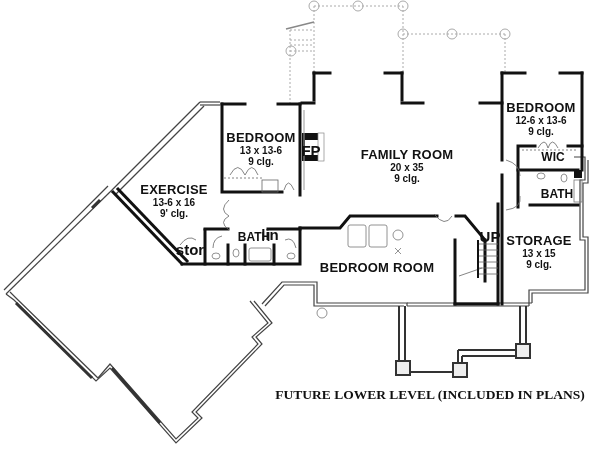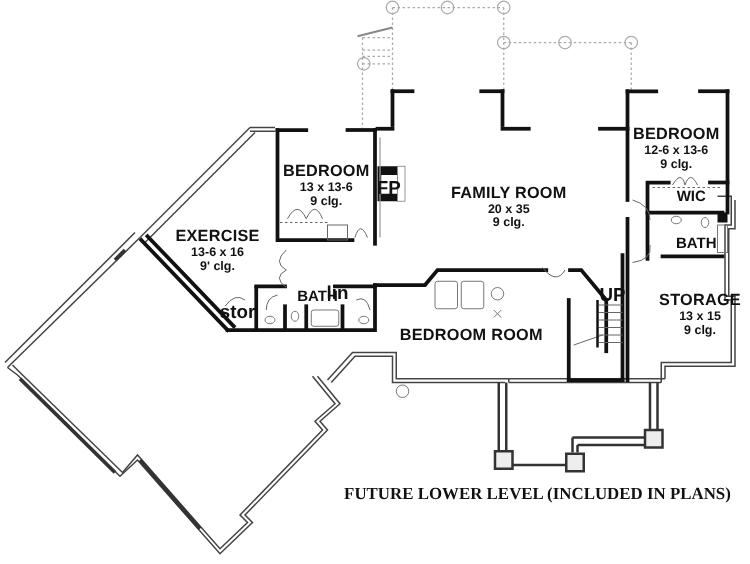--- a/index.html
+++ b/index.html
@@ -193,21 +193,21 @@
 <div class="lbl" style="left:407px; top:146px;">
   <span class="rname">FAMILY ROOM</span>
   <span class="rdim">20 x 35</span>
   <span class="rdim">9 clg.</span>
 </div>
 <div class="lbl" style="left:174px; top:181px;">
   <span class="rname">EXERCISE</span>
   <span class="rdim">13-6 x 16</span>
   <span class="rdim">9' clg.</span>
 </div>
-<div class="lbl" style="left:560px; top:232px;">
+<div class="lbl" style="left:539px; top:232px;">
   <span class="rname">STORAGE</span>
   <span class="rdim">13 x 15</span>
   <span class="rdim">9 clg.</span>
 </div>
 <div class="lbl rname" style="left:377px; top:261px;">BEDROOM ROOM</div>
 <div class="lbl small" style="left:254px; top:231px; font-size:12px;">BATH</div>
 <div class="lbl small" style="left:557px; top:188px; font-size:12px;">BATH</div>
 <div class="lbl small" style="left:553px; top:151px; font-size:12px;">WIC</div>
 <div class="lbl small" style="left:270px; top:181px;margin-top:46px;">lin</div>
 <div class="lbl small" style="left:190px; top:242px;">stor</div>

